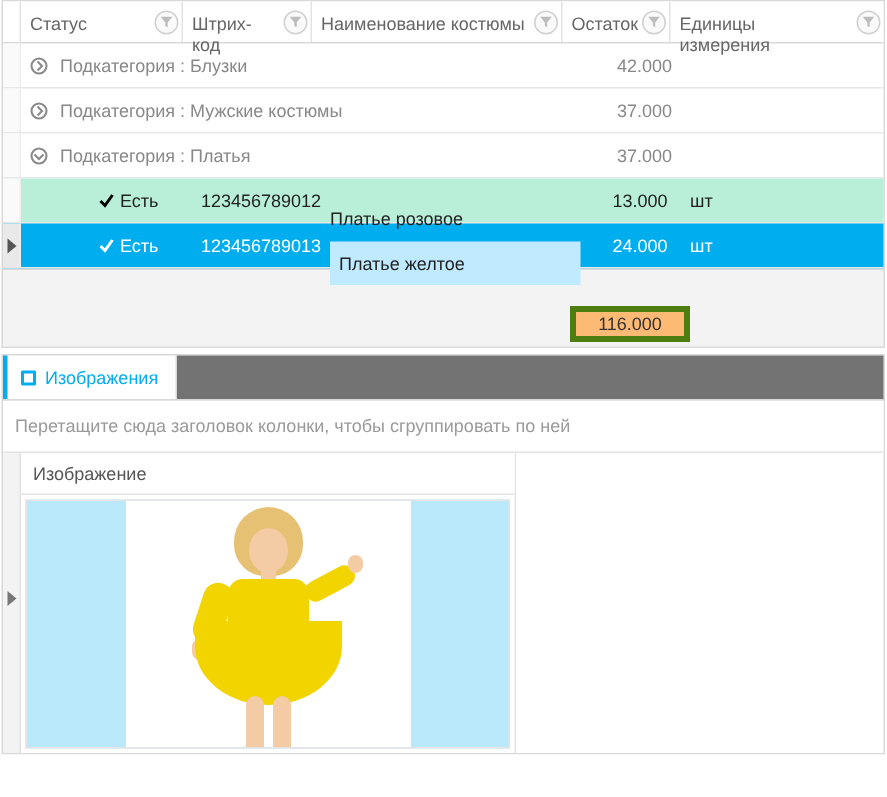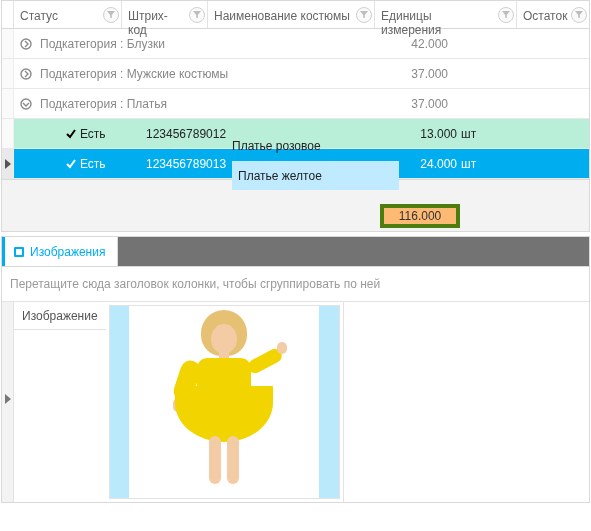--- a/index.html
+++ b/index.html
@@ -62,24 +62,24 @@
   .group-row .indicator { width:12px; flex:0 0 12px; border-right:1px solid #eee; height:100%; background:#fafafa;}
   .group-row .arrow-cell { width: 24px; text-align:center; }
   .group-row .arrow-cell svg { width:12px; height:12px; fill:none; stroke:#8a8a8a; stroke-width:1.4;}
   .group-row .label { flex: 0 0 350px; padding-left:2px; }
   .group-row .stock { flex: 0 0 60px; text-align:right; }
 
   .data-row .indicator { width:12px; flex:0 0 12px; border-right:1px solid #eee; height:100%; background:#fafafa;}
   .data-row .indent   { width: 48px; flex:0 0 48px; }
   .data-row .check    { width: 18px; flex:0 0 18px; text-align:center; }
   .data-row .status   { width: 54px; flex:0 0 54px; }
-  .data-row .barcode  { width: 86px; flex:0 0 86px;margin-left:12px; }
+  .data-row .barcode  { width: 86px; flex:0 0 86px; }
   .data-row .name     { width: 167px; flex:0 0 167px;margin-top:24px; }
   .data-row .stock    { width: 58px; flex:0 0 58px; text-align:right; }
-  .data-row .uom      { padding-left: 4px; }
+  .data-row .uom      { padding-left: 15px; }
 
   .row-green { background: #b9efd9; color:#222; }
   .row-blue  { background: #00aef0; color:#fff; }
   .row-blue .name { background:#bfeaff; color:#222; height:100%; display:flex; align-items:center; }
   .row-blue .check svg { stroke:#fff; }
   .row-blue .indicator { background:#e9e9e9; position:relative;}
   .row-blue .indicator::after{
     content:""; position:absolute; left:3px; top:10px;
     border-top:5px solid transparent; border-bottom:5px solid transparent;
     border-left:6px solid #555;
@@ -145,21 +145,21 @@
   }
   .sub .side::after{
     content:""; position:absolute; left:3px; top:92px;
     border-top:5px solid transparent; border-bottom:5px solid transparent;
     border-left:6px solid #777;
   }
   .sub .content { flex:1; display:flex; }
   .img-col {
     width:330px;
     border-right:1px solid #e3e3e3;
-    display:flex; 
+    display:flex; flex-direction:column;
   }
   .img-col .header-row{
     height:28px; border-bottom:1px solid #e3e3e3;
     padding:7px 8px; color:#555; background:#fff;
   }
   .img-holder{
     flex:1; background:#b9e9fb;
     display:flex; align-items:flex-start; justify-content:center;
     position:relative;
     border:1px solid #e3e3e3; margin:3px;
@@ -207,30 +207,30 @@
         </span>
     </div>
     <div class="hcell col-name">
       <span>Наименование костюмы</span>
       <span class="filter-icon">
           <svg viewBox="0 0 10 10">
             <path d="M0 0h10L6 5v4L4 8V5z"></path>
           </svg>
         </span>
     </div>
+    <div class="hcell col-stock">
+      <span>Остаток</span>
+      <span class="filter-icon">
+          <svg viewBox="0 0 10 10">
+            <path d="M0 0h10L6 5v4L4 8V5z"></path>
+          </svg>
+        </span>
+    </div>
     <div class="hcell col-uom">
       <span>Единицы измерения</span>
-      <span class="filter-icon">
-          <svg viewBox="0 0 10 10">
-            <path d="M0 0h10L6 5v4L4 8V5z"></path>
-          </svg>
-        </span>
-    </div>
-    <div class="hcell col-stock">
-      <span>Остаток</span>
       <span class="filter-icon">
           <svg viewBox="0 0 10 10">
             <path d="M0 0h10L6 5v4L4 8V5z"></path>
           </svg>
         </span>
     </div>
   </div>
 
   <div class="grid-body">
 

